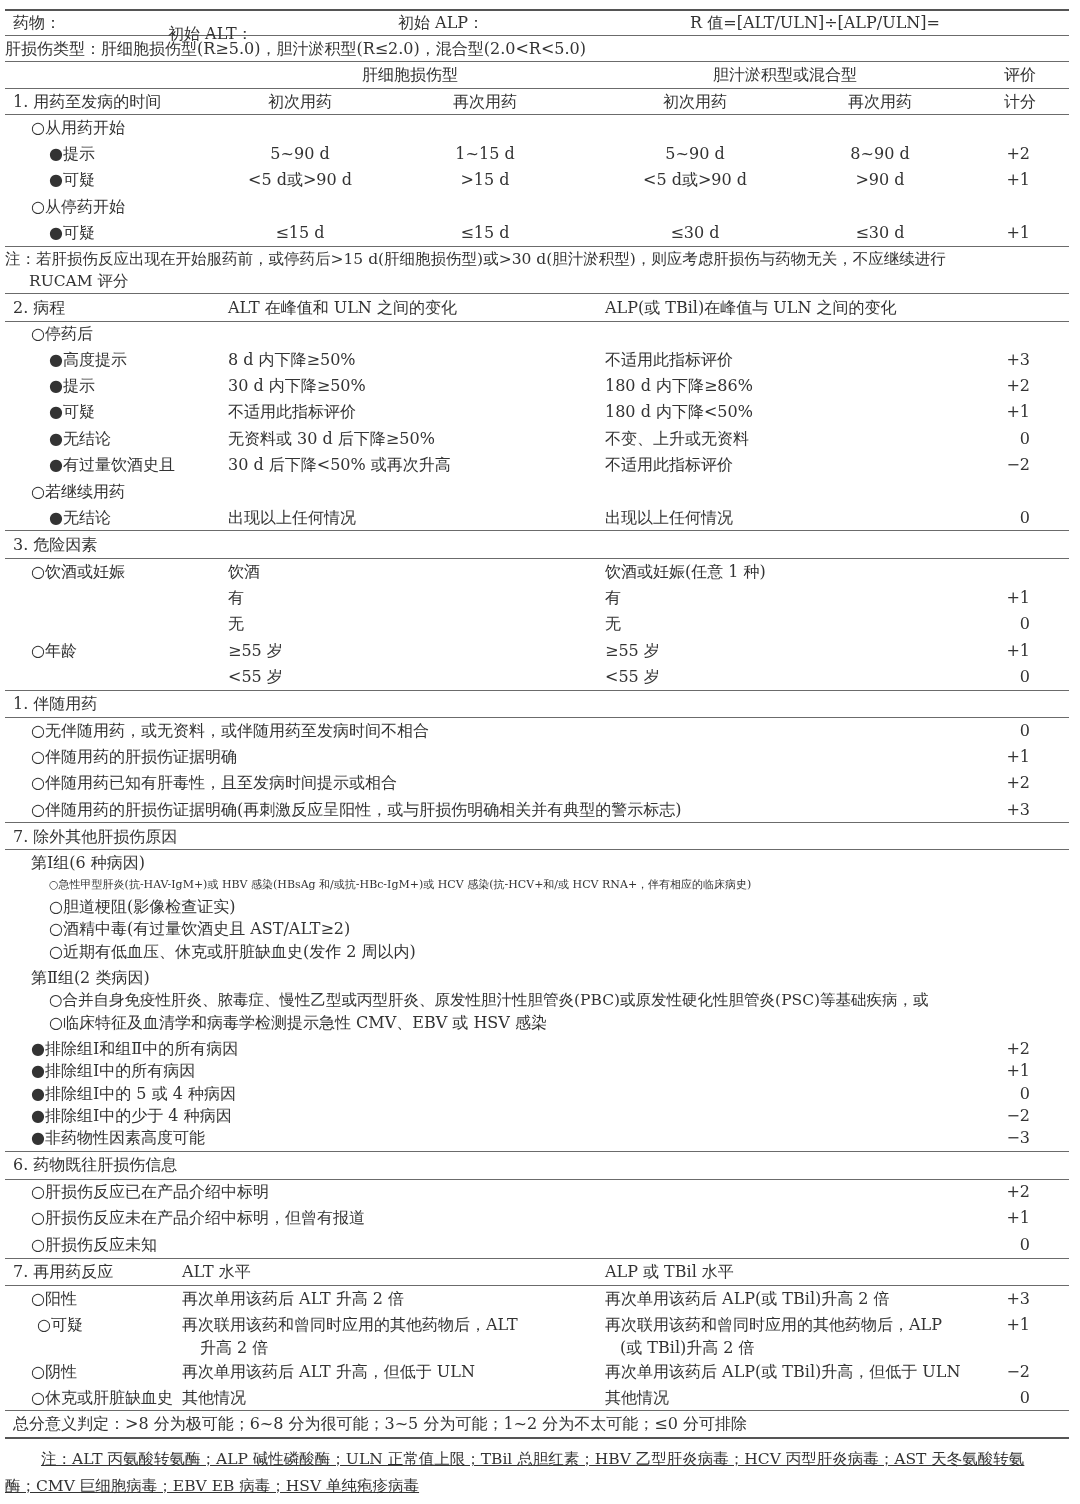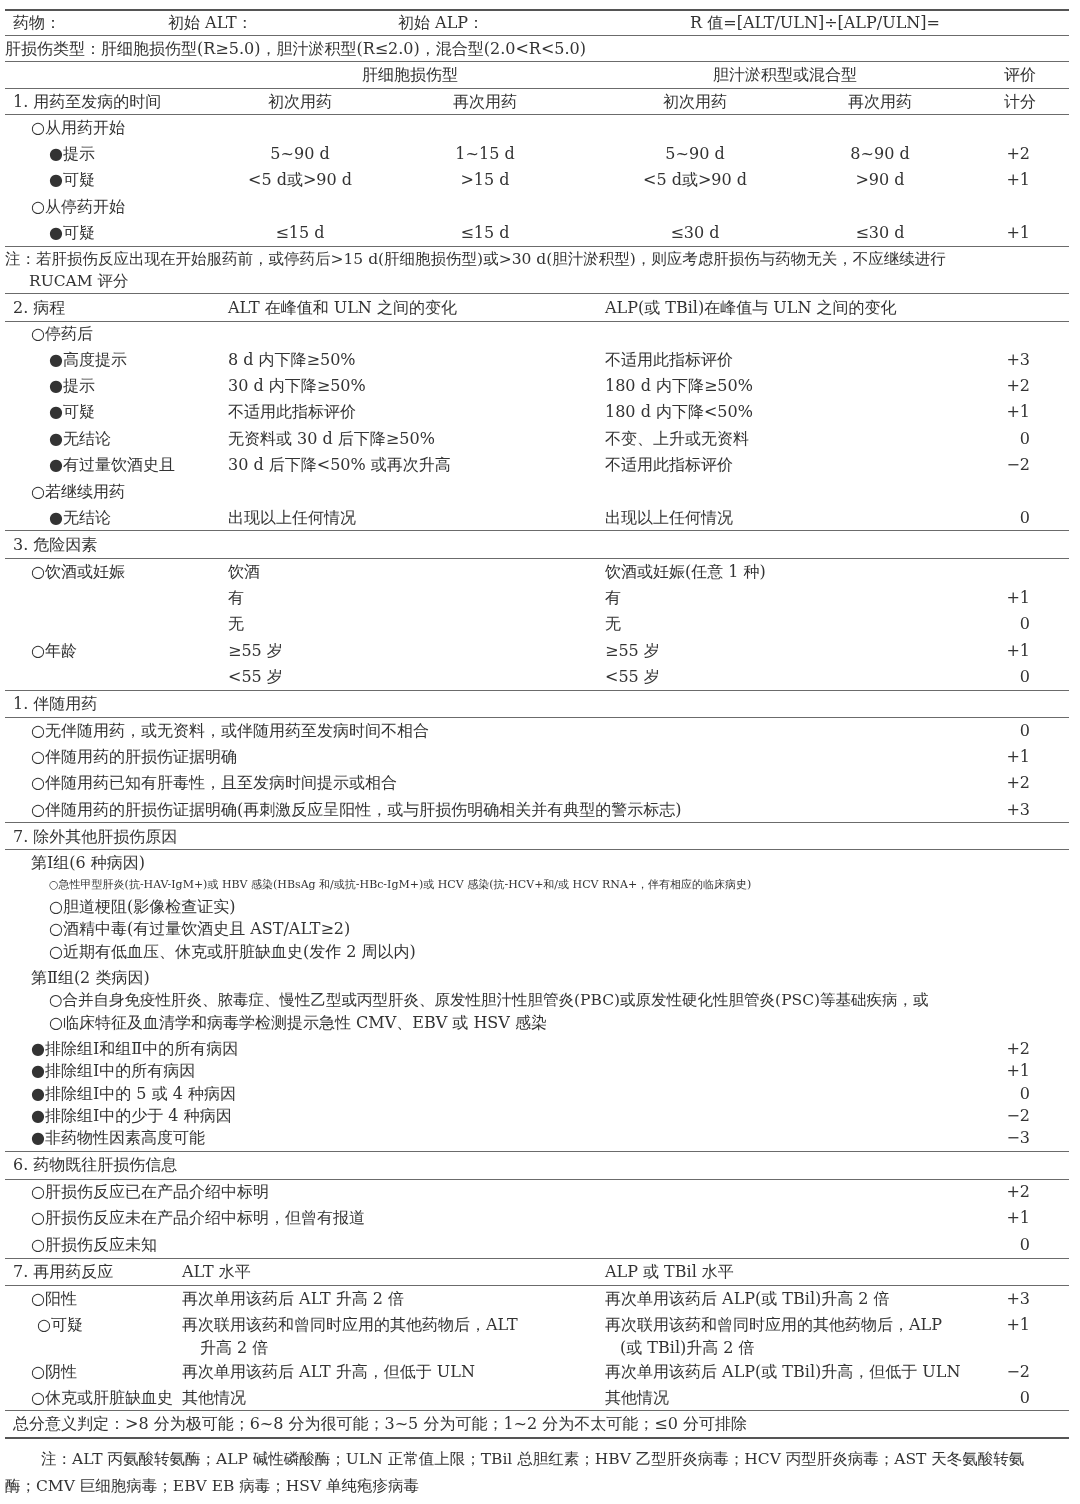--- a/index.html
+++ b/index.html
@@ -7,21 +7,21 @@
     width: 1080px; height: 1504px; overflow: hidden; position: relative;
     font-family: "DejaVu Serif", "Liberation Serif", serif;
     color: #333333; font-size: 16px;
   }
   .doc { position: absolute; left: 5px; top: 9px; width: 1064px; }
   .hline { position: absolute; left: 0; width: 1064px; height: 0; border-top: 1.5px solid #6b6b6b; }
   .hline.thick { border-top: 2.5px solid #555555; }
   .t { position: absolute; white-space: nowrap; line-height: 22px; font-size: 16px; }
   .c { text-align: center; }
   .r { text-align: right; }
-  .foot { position: absolute; white-space: nowrap; font-size: 15.5px; line-height: 22px; }
+  .foot { position: absolute; white-space: nowrap; font-size: 15.5px; line-height: 22px; text-decoration: underline; }
 </style>
 </head>
 <body>
 
 <div class="doc">
 
   <div class="hline thick" style="top:0px"></div>
   <div class="hline" style="top:26px"></div>
   <div class="hline" style="top:52px"></div>
   <div class="hline" style="top:79px"></div>
@@ -36,21 +36,21 @@
   <div class="hline" style="top:813px"></div>
   <div class="hline" style="top:840px"></div>
   <div class="hline" style="top:1142px"></div>
   <div class="hline" style="top:1170px"></div>
   <div class="hline" style="top:1249px"></div>
   <div class="hline" style="top:1276px"></div>
   <div class="hline" style="top:1401px"></div>
   <div class="hline thick" style="top:1428px"></div>
 
   <div class="t" style="left:8px;top:3px">药物：</div>
-  <div class="t" style="left:163px;top:3px">初始 ALT：</div>
+  <div class="t" style="left:163px;top:14px">初始 ALT：</div>
   <div class="t" style="left:393px;top:3px">初始 ALP：</div>
   <div class="t c" style="left:640px;width:340px;top:3px">R 值=[ALT/ULN]÷[ALP/ULN]=</div>
   <div class="t" style="left:0px;top:29px">肝损伤类型：肝细胞损伤型(R≥5.0)，胆汁淤积型(R≤2.0)，混合型(2.0&lt;R&lt;5.0)</div>
   <div class="t c" style="left:255px;width:300px;top:55px">肝细胞损伤型</div>
   <div class="t c" style="left:590px;width:380px;top:55px">胆汁淤积型或混合型</div>
   <div class="t c" style="left:975px;width:80px;top:55px">评价</div>
   <div class="t" style="left:8px;top:82px">1. 用药至发病的时间</div>
   <div class="t c" style="left:200px;width:190px;top:82px">初次用药</div>
   <div class="t c" style="left:385px;width:190px;top:82px">再次用药</div>
   <div class="t c" style="left:595px;width:190px;top:82px">初次用药</div>
@@ -92,21 +92,21 @@
   <div>
     <div class="t" style="left:26px;top:314px">○停药后</div>
 
     <div class="t" style="left:44px;top:340px">●高度提示</div>
     <div class="t" style="left:223px;top:340px">8 d 内下降≥50%</div>
     <div class="t" style="left:600px;top:340px">不适用此指标评价</div>
     <div class="t r" style="left:975px;width:50px;top:340px">+3</div>
 
     <div class="t" style="left:44px;top:366px">●提示</div>
     <div class="t" style="left:223px;top:366px">30 d 内下降≥50%</div>
-    <div class="t" style="left:600px;top:366px">180 d 内下降≥50%</div>
+    <div class="t" style="left:600px;top:366px">180 d 内下降≥86%</div>
     <div class="t r" style="left:975px;width:50px;top:366px">+2</div>
 
     <div class="t" style="left:44px;top:392px">●可疑</div>
     <div class="t" style="left:223px;top:392px">不适用此指标评价</div>
     <div class="t" style="left:600px;top:392px">180 d 内下降&lt;50%</div>
     <div class="t r" style="left:975px;width:50px;top:392px">+1</div>
 
     <div class="t" style="left:44px;top:419px">●无结论</div>
     <div class="t" style="left:223px;top:419px">无资料或 30 d 后下降≥50%</div>
     <div class="t" style="left:600px;top:419px">不变、上升或无资料</div>

